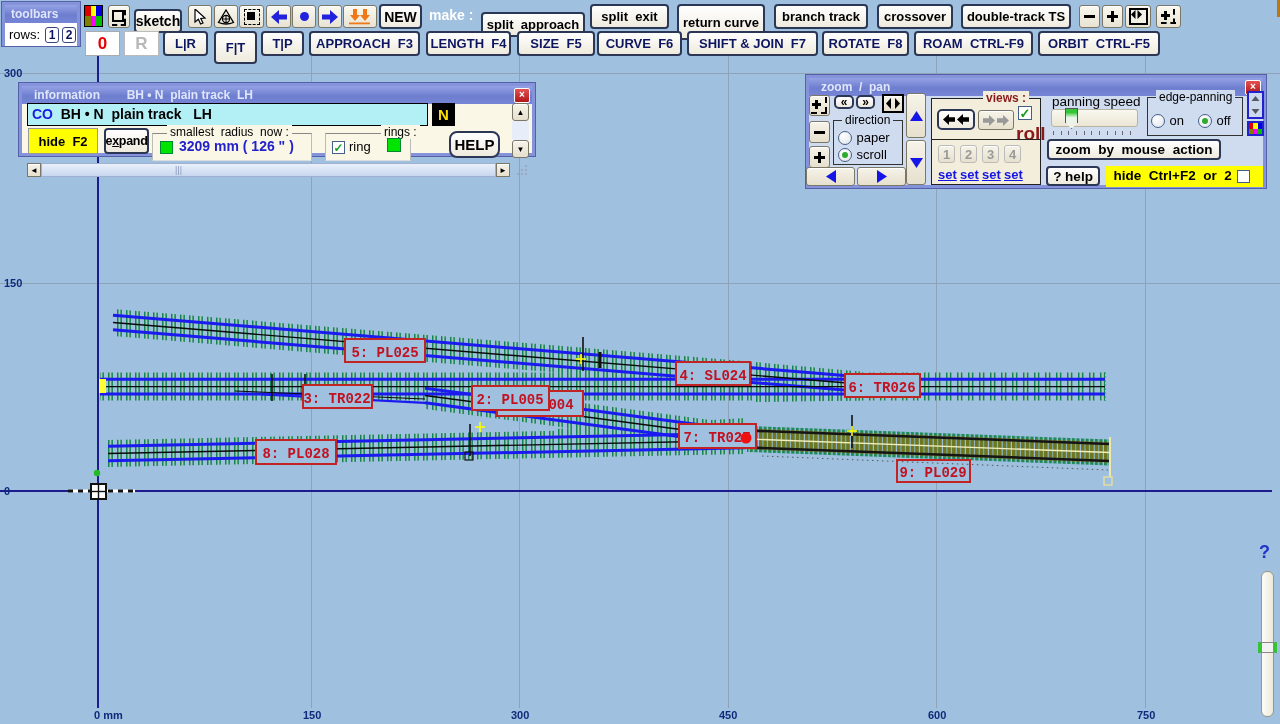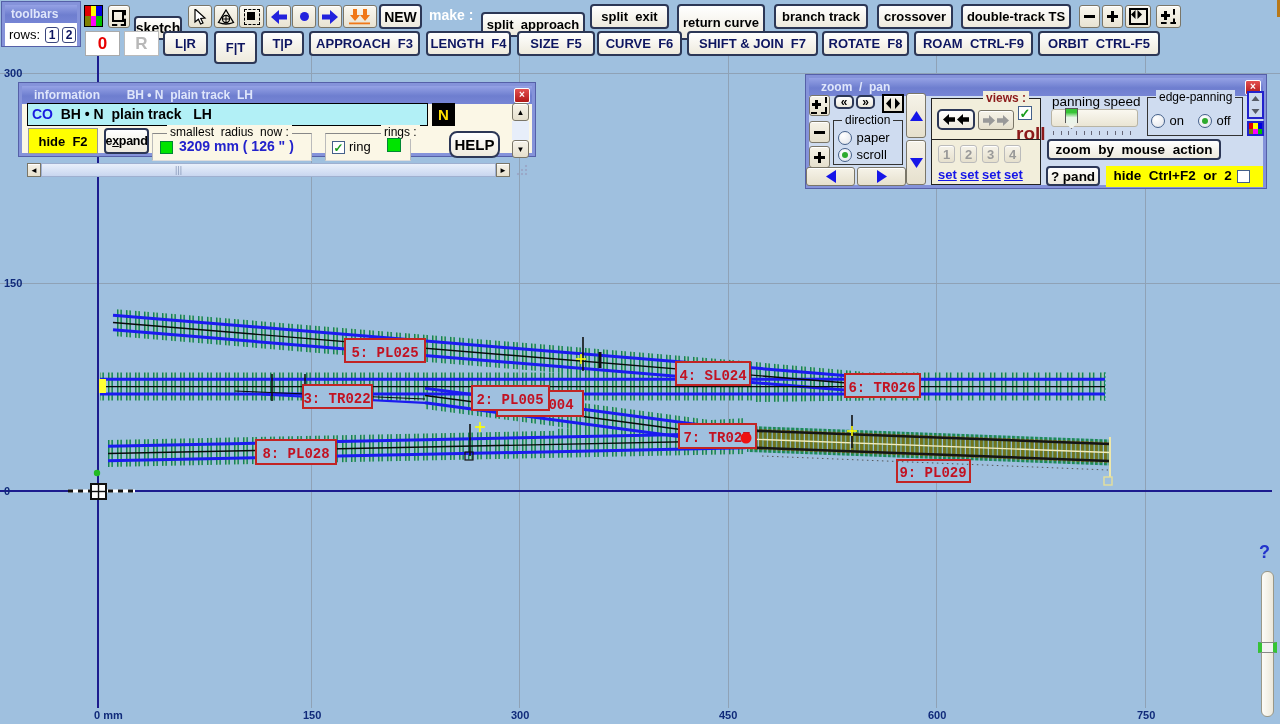--- a/index.html
+++ b/index.html
@@ -199,21 +199,21 @@
       <div style="background:#ff00ff"></div>
       <div style="background:#00c000"></div>
     </div>
     <div class="tb" style="left:108px;width:22px;">
       <div style="width:14px;height:14px;position:relative;">
   <div style="position:absolute;left:0;top:0;width:8px;height:8px;border:2px solid #000;"></div>
   <div style="position:absolute;right:0;top:0;width:3px;height:14px;border-right:2px dashed #000;"></div>
   <div style="position:absolute;left:0;bottom:-2px;width:14px;height:3px;border-bottom:2px dashed #000;"></div>
       </div>
     </div>
-    <div class="wb" style="left:134px;top:16px;width:48px;height:24px;font-size:14px;color:#000;">sketch</div>
+    <div class="wb" style="left:134px;top:9px;width:48px;height:24px;font-size:14px;color:#000;">sketch</div>
     <div class="tb" style="left:188px;width:24px;">
       <svg width="14" height="16" viewBox="0 0 14 16">
   <path d="M2,0 L2,13 L5.4,10.2 L7.6,15 L10,14 L7.8,9.4 L12,9 Z" fill="#fff" stroke="#000" stroke-width="1.2"></path>
       </svg>
     </div>
     <div class="tb" style="left:214px;width:24px;">
       <svg width="18" height="16" viewBox="0 0 18 16">
   <path d="M9,1 L16.5,13.5 Q9,16.5 1.5,13.5 Z" fill="none" stroke="#000" stroke-width="1.3"></path>
   <circle cx="9" cy="10" r="3.6" fill="none" stroke="#000" stroke-width="1.2"></circle>
   <line x1="5" y1="10" x2="13" y2="10" stroke="#000"></line>
@@ -452,21 +452,21 @@
     <div class="abs" style="left:438px;top:43px;width:17px;height:15px;border:2px solid #2222cc;
   display:grid;grid-template-columns:1fr 1fr 1fr;grid-template-rows:1fr 1fr;">
   <div style="background:#e00000"></div>
       <div style="background:#ffff00"></div>
       <div style="background:#0000e0"></div>
   <div style="background:#808000"></div>
       <div style="background:#ff00ff"></div>
       <div style="background:#00c000"></div>
     </div>
     <div class="abs wb" style="left:238px;top:61px;width:174px;height:21px;font-size:13.5px;">zoom  by  mouse  action</div>
-    <div class="abs wb" style="left:237px;top:88px;width:54px;height:20px;font-size:13.5px;">? pand</div>
+    <div class="abs wb" style="left:237px;top:88px;width:54px;height:20px;font-size:13.5px;">? help</div>
     <div class="abs" style="left:297px;top:88px;width:157px;height:21px;background:#ffff00;
   font-weight:bold;font-size:13.5px;line-height:20px;white-space:pre;">  hide  Ctrl+F2  or  2</div>
     <div class="abs" style="left:428px;top:92px;width:13px;height:13px;background:#fff;border:1px solid #44608a;"></div>
   </div>
 
 <div class="abs" style="left:1261px;top:571px;width:13px;height:146px;background:linear-gradient(90deg,#fdfcf8,#ece8da);border:1px solid #9a9888;border-radius:6px;"></div>
 <div class="abs" style="left:1258px;top:642px;width:19px;height:11px;background:#f2f2f2;border:1px solid #888;
      border-left:4px solid #35c435;border-right:4px solid #35c435;"></div>
 <div class="abs" style="left:1259px;top:542px;width:20px;height:20px;color:#2233cc;font-weight:bold;font-size:18px;">?</div>
 <div class="abs" style="left:1277px;top:0;width:3px;height:17px;background:#b87818;"></div>

